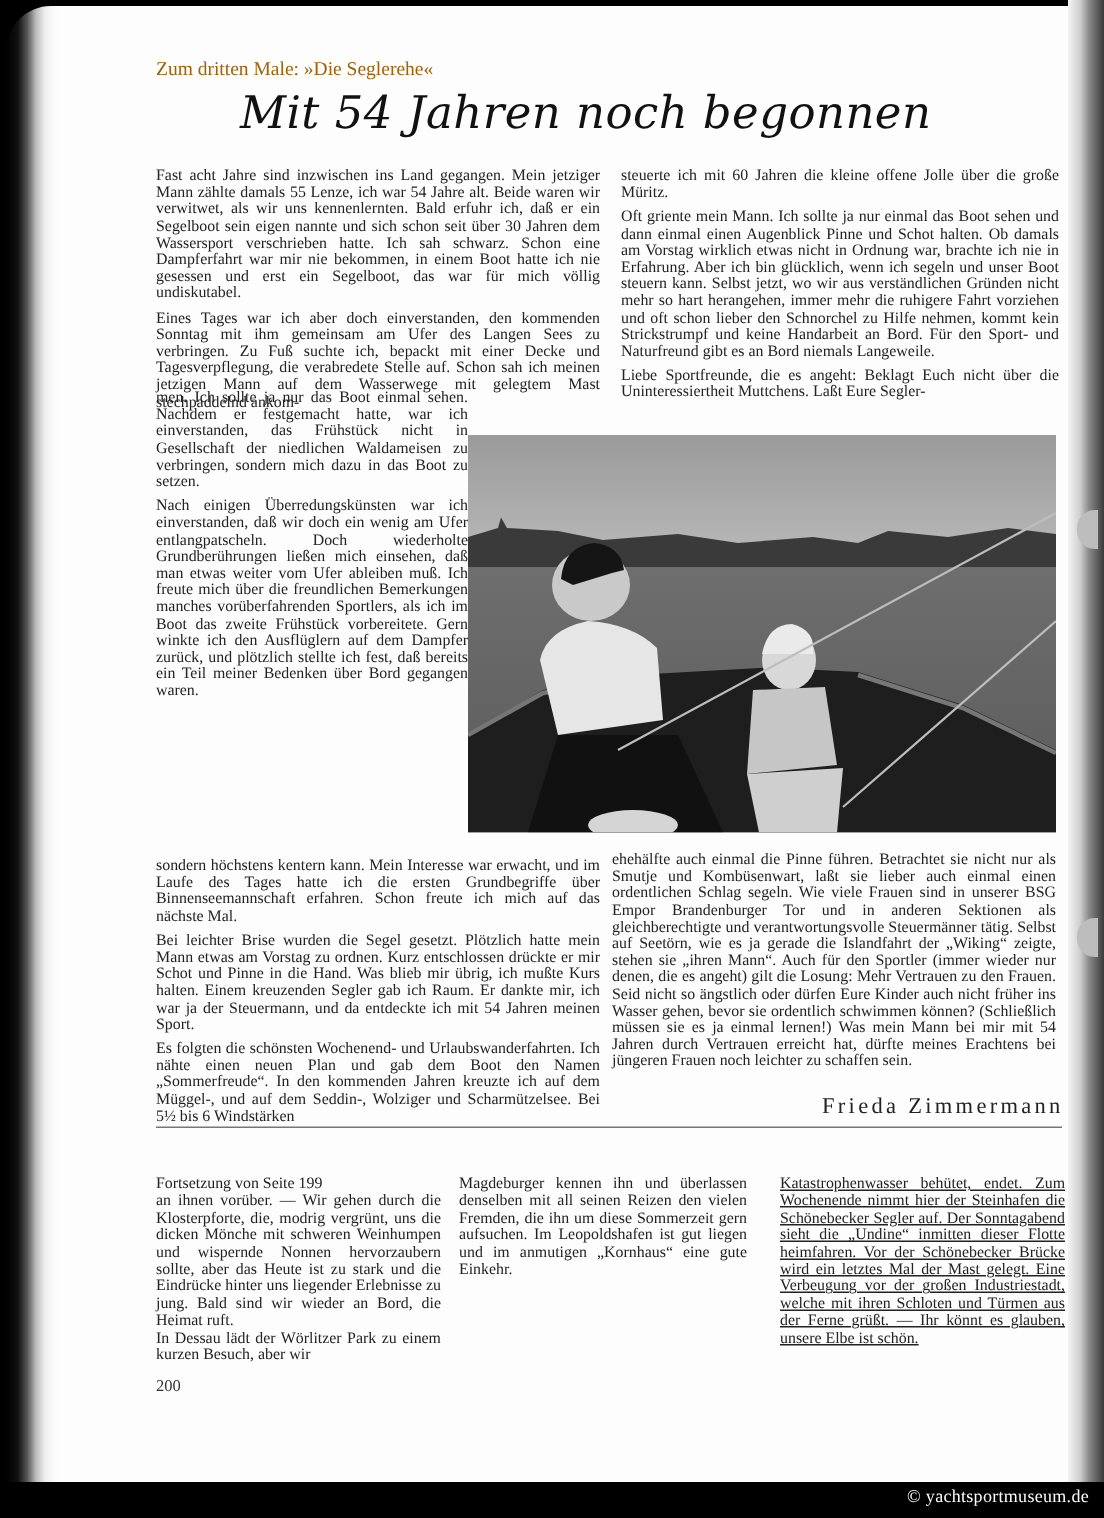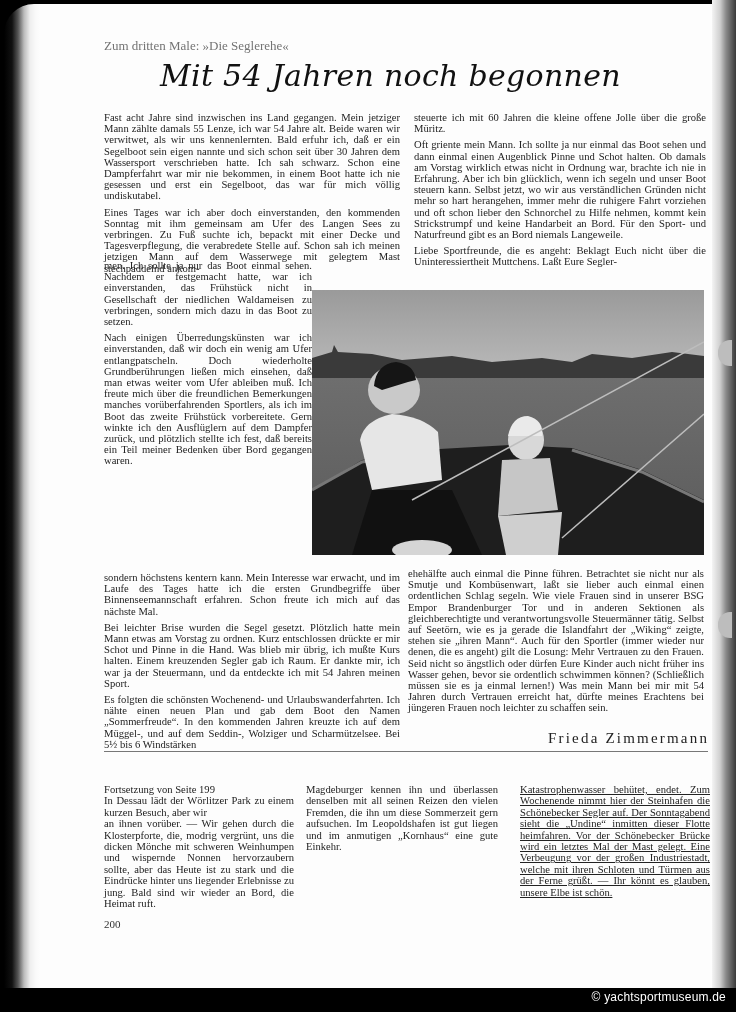--- a/index.html
+++ b/index.html
@@ -24,25 +24,25 @@
     }
     .clip-knob {
       position: absolute; width: 14px; height: 26px; border-radius: 12px 0 0 12px;
       background: #bdbdbd; left: 718px;
     }
     .bottom-bar {
       position: absolute; left: 0; top: 988px; width: 736px; height: 24px; background: #000;
     }
     .watermark {
       position: absolute; right: 10px; top: 990px; color: #fff;
-      font-family: Liberation Sans, sans-serif; font-size: 12px; letter-spacing: 0.2px;
+      font-family: Liberation Serif, serif; font-size: 12px; letter-spacing: 0.2px;
     }
     .kicker {
       position: absolute; left: 104px; top: 38px;
-      font-family: "Liberation Serif", serif; font-size: 13px; color: #737373;
+      font-family: "Liberation Serif", serif; font-size: 13px; color: #a16207;
     }
     .headline {
       position: absolute; left: 160px; top: 58px;
       font-family: "DejaVu Serif", serif; font-style: italic; font-size: 30px;
       color: #111; letter-spacing: 0.3px; white-space: nowrap;
     }
     .col {
       position: absolute; font-family: "Liberation Serif", serif;
       font-size: 10.6px; line-height: 11.2px; text-align: justify; color: #222;
     }
@@ -143,22 +143,22 @@
 <div class="col col-b2">
   <p>ehehälfte auch einmal die Pinne führen. Betrachtet sie nicht nur als Smutje und Kombüsenwart, laßt sie lieber auch einmal einen ordentlichen Schlag segeln. Wie viele Frauen sind in unserer BSG Empor Brandenburger Tor und in anderen Sektionen als gleichberechtigte und verantwortungsvolle Steuermänner tätig. Selbst auf Seetörn, wie es ja gerade die Islandfahrt der „Wiking“ zeigte, stehen sie „ihren Mann“. Auch für den Sportler (immer wieder nur denen, die es angeht) gilt die Losung: Mehr Vertrauen zu den Frauen. Seid nicht so ängstlich oder dürfen Eure Kinder auch nicht früher ins Wasser gehen, bevor sie ordentlich schwimmen können? (Schließlich müssen sie es ja einmal lernen!) Was mein Mann bei mir mit 54 Jahren durch Vertrauen erreicht hat, dürfte meines Erachtens bei jüngeren Frauen noch leichter zu schaffen sein.</p>
 </div>
 
 <div class="signature">Frieda Zimmermann</div>
 
 <div class="rule"></div>
 
 <div class="bcol bcol-1">
   <p>Fortsetzung von Seite 199</p>
+  <p>an ihnen vorüber. — Wir gehen durch die Klosterpforte, die, modrig vergrünt, uns die dicken Mönche mit schweren Weinhumpen und wispernde Nonnen hervorzaubern sollte, aber das Heute ist zu stark und die Eindrücke hinter uns liegender Erlebnisse zu jung. Bald sind wir wieder an Bord, die Heimat ruft.</p>
   <p>In Dessau lädt der Wörlitzer Park zu einem kurzen Besuch, aber wir</p>
-  <p>an ihnen vorüber. — Wir gehen durch die Klosterpforte, die, modrig vergrünt, uns die dicken Mönche mit schweren Weinhumpen und wispernde Nonnen hervorzaubern sollte, aber das Heute ist zu stark und die Eindrücke hinter uns liegender Erlebnisse zu jung. Bald sind wir wieder an Bord, die Heimat ruft.</p>
 </div>
 <div class="bcol bcol-2">
   <p>Magdeburger kennen ihn und überlassen denselben mit all seinen Reizen den vielen Fremden, die ihn um diese Sommerzeit gern aufsuchen. Im Leopoldshafen ist gut liegen und im anmutigen „Kornhaus“ eine gute Einkehr.</p>
 </div>
 <div class="bcol bcol-3">
   <p>Katastrophenwasser behütet, endet. Zum Wochenende nimmt hier der Steinhafen die Schönebecker Segler auf. Der Sonntagabend sieht die „Undine“ inmitten dieser Flotte heimfahren. Vor der Schönebecker Brücke wird ein letztes Mal der Mast gelegt. Eine Verbeugung vor der großen Industriestadt, welche mit ihren Schloten und Türmen aus der Ferne grüßt. — Ihr könnt es glauben, unsere Elbe ist schön.</p>
 </div>
 
 <div class="page-number">200</div>
 

